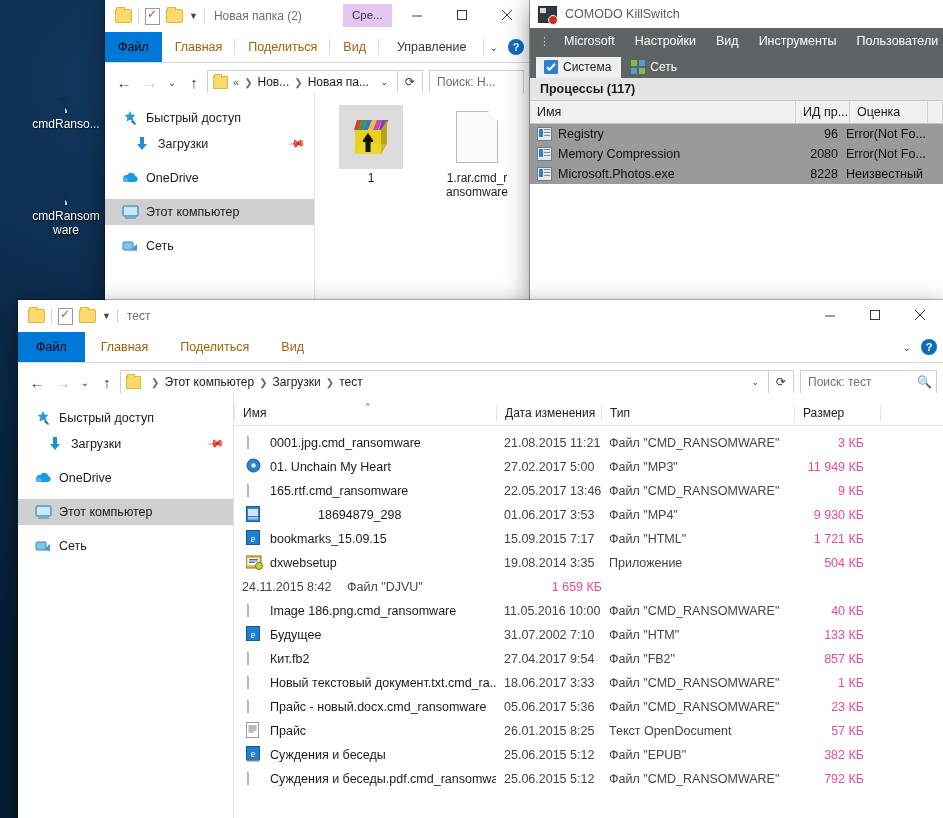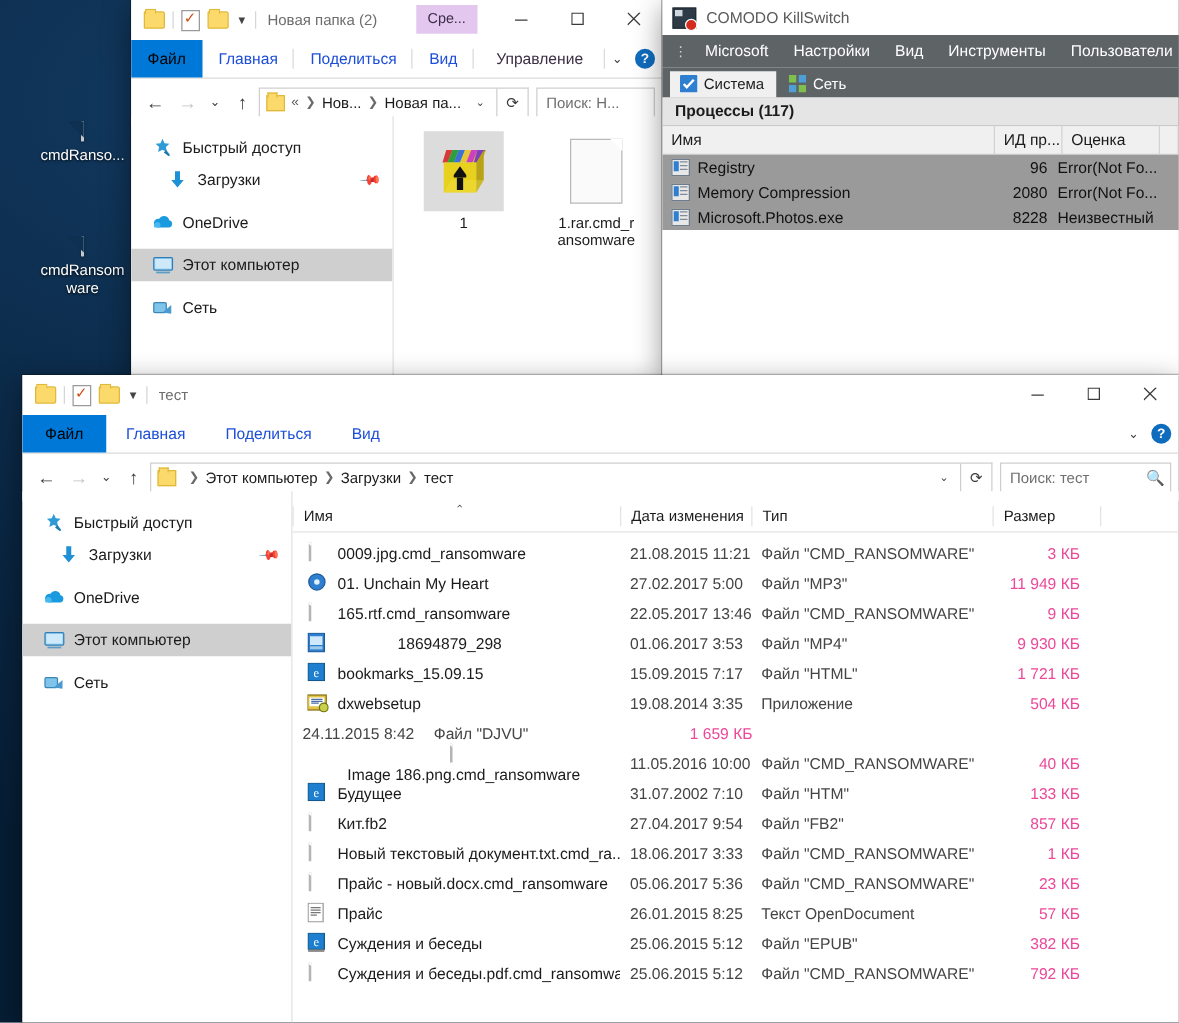--- a/index.html
+++ b/index.html
@@ -49,21 +49,21 @@
   .wintitle{font-size:12px;color:#6d6d6d;padding-left:9px;}
   .ctx-tab{
     position:absolute;font-size:11.5px;color:#3c2d48;background:#e3c7ef;
     padding:5px 9px 6px 9px;top:4px;
   }
   .wbtns{position:absolute;right:0;top:0;display:flex;}
   .wbtn{width:45px;height:31px;display:flex;align-items:center;justify-content:center;color:#3b3b3b;}
   .wbtn svg{display:block;}
   
   .ribbon{height:30px;background:#fff;display:flex;align-items:stretch;position:relative;border-bottom:1px solid #dcdcdc;}
-  .rtab{font-size:12.5px;color:#1d4ed8;display:flex;align-items:center;padding:0 13px;position:relative;}
+  .rtab{font-size:12.5px;color:#a16207;display:flex;align-items:center;padding:0 13px;position:relative;}
   .rtab.active{background:#0078d7;color:#000000;}
   .rtab .vline{position:absolute;right:0;top:7px;bottom:7px;width:1px;background:#dadada;}
   .rtab.ctx{color:#3a2f44;}
   .ribbon-right{position:absolute;right:6px;top:0;height:30px;display:flex;align-items:center;gap:10px;}
   .help-ico{width:16px;height:16px;border-radius:50%;background:#0f6cbd;color:#fff;font-size:11px;font-weight:bold;
             display:flex;align-items:center;justify-content:center;}
   
   .addrbar{height:30px;display:flex;align-items:center;gap:0;padding:4px 6px;background:#fff;}
   .navbtn{width:26px;height:24px;display:flex;align-items:center;justify-content:center;color:#3a3a3a;font-size:15px;}
   .navbtn.dis{color:#c3c3c3;}
@@ -171,21 +171,21 @@
   <div class="titlebar">
     <div class="qat">
       <span class="folder-ico"></span>
       <span class="sep"></span>
       <span class="props-ico"></span>
       <span class="folder-ico"></span>
       <span class="caret">▼</span>
       <span class="sep"></span>
     </div>
     <span class="wintitle">Новая папка (2)</span>
-    <span class="ctx-tab" style="left:228px;">Сре...</span>
+    <span class="ctx-tab" style="left:238px;">Сре...</span>
     <div class="wbtns">
       <span class="wbtn">
           <svg width="11" height="11">
             <line x1="0" y1="6" x2="10" y2="6" stroke="#3b3b3b" stroke-width="1"></line>
           </svg>
         </span>
       <span class="wbtn">
           <svg width="11" height="11">
             <rect x="0.5" y="0.5" width="9" height="9" fill="none" stroke="#3b3b3b" stroke-width="1"></rect>
           </svg>
@@ -529,21 +529,21 @@
         <span class="c" style="width:105px;">Дата изменения</span>
         <span class="c" style="width:193px;">Тип</span>
         <span class="c" style="width:86px;">Размер</span>
         <span class="c" style="width:45px;"></span>
       </div>
 
       <div id="file-rows" style="padding-top:5px;">
           <div class="frow">
             <span class="fname" style="width: 262px;">
               <span class="ficon"><span class="doc"></span></span>
-              <span>0009.jpg.cmd_ransomware</span>
+              <span>0001.jpg.cmd_ransomware</span>
             </span>
             <span class="fdate" style="width: 105px;">21.08.2015 11:21</span>
             <span class="ftype" style="width: 193px;">Файл "CMD_RANSOMWARE"</span>
             <span class="fsize" style="width: 86px;">3 КБ</span>
           </div>
           <div class="frow">
             <span class="fname" style="width: 262px;">
               <span class="ficon"><svg width="15" height="15" viewBox="0 0 15 15">
                   <circle cx="7.5" cy="7.5" r="6.5" fill="#2f7fd1" stroke="#1c5a96"></circle>
                   <circle cx="7.5" cy="7.5" r="2.2" fill="#dff1fd"></circle>
@@ -601,21 +601,21 @@
             <span class="fdate" style="width: 105px;">19.08.2014 3:35</span>
             <span class="ftype" style="width: 193px;">Приложение</span>
             <span class="fsize" style="width: 86px;">504 КБ</span>
           </div>
           <div class="frow">
             <span class="fdate" style="width: 105px;">24.11.2015 8:42</span>
             <span class="ftype" style="width: 193px;">Файл "DJVU"</span>
             <span class="fsize" style="width: 86px;">1 659 КБ</span>
           </div>
           <div class="frow">
-            <span class="fname" style="width: 262px; flex-direction: column;">
+            <span class="fname" style="width: 262px;">
               <span class="ficon"><span class="doc"></span></span>
               <span>Image 186.png.cmd_ransomware</span>
             </span>
             <span class="fdate" style="width: 105px;">11.05.2016 10:00</span>
             <span class="ftype" style="width: 193px;">Файл "CMD_RANSOMWARE"</span>
             <span class="fsize" style="width: 86px;">40 КБ</span>
           </div>
           <div class="frow">
             <span class="fname" style="width: 262px;">
               <span class="ficon"><svg width="14" height="15" viewBox="0 0 14 15">

